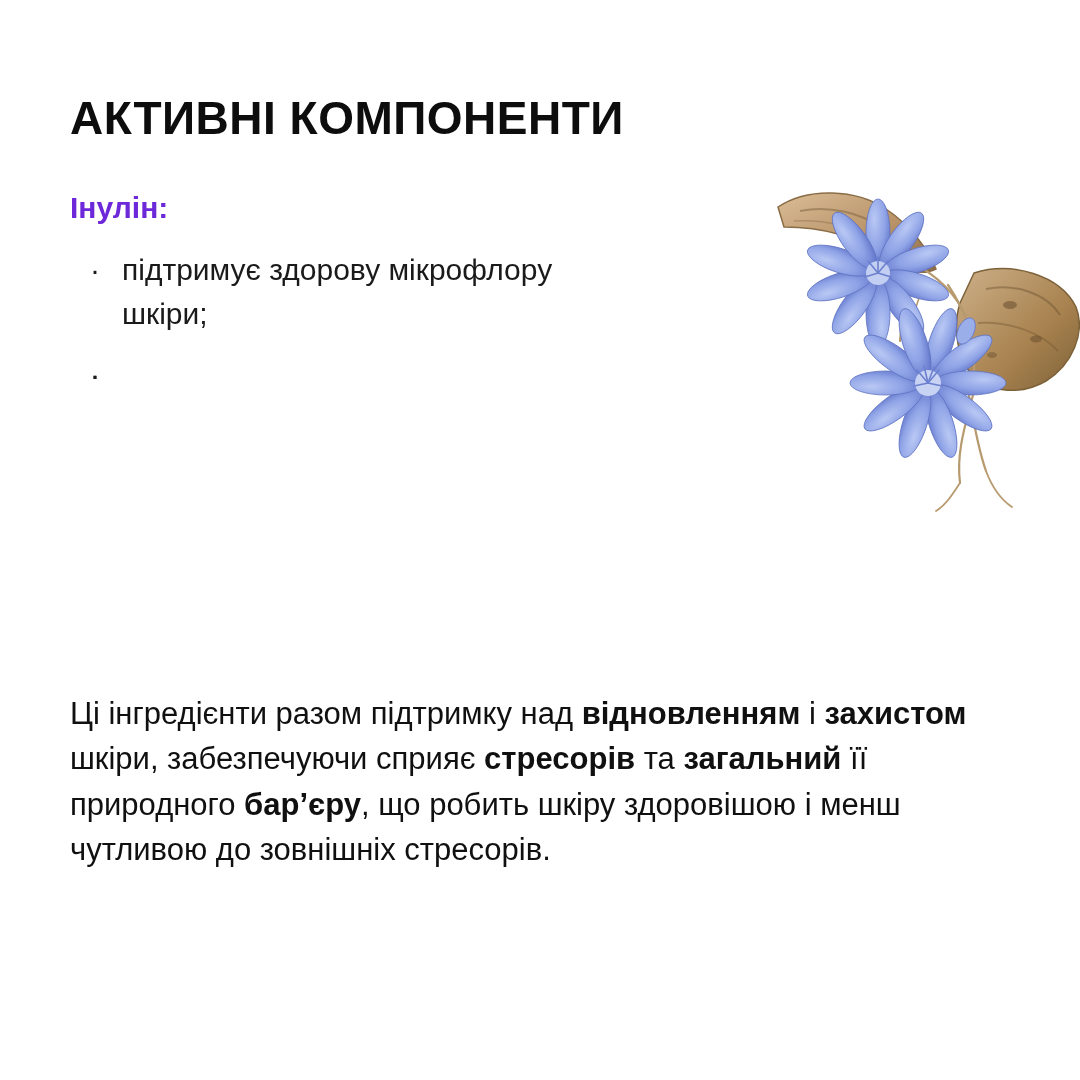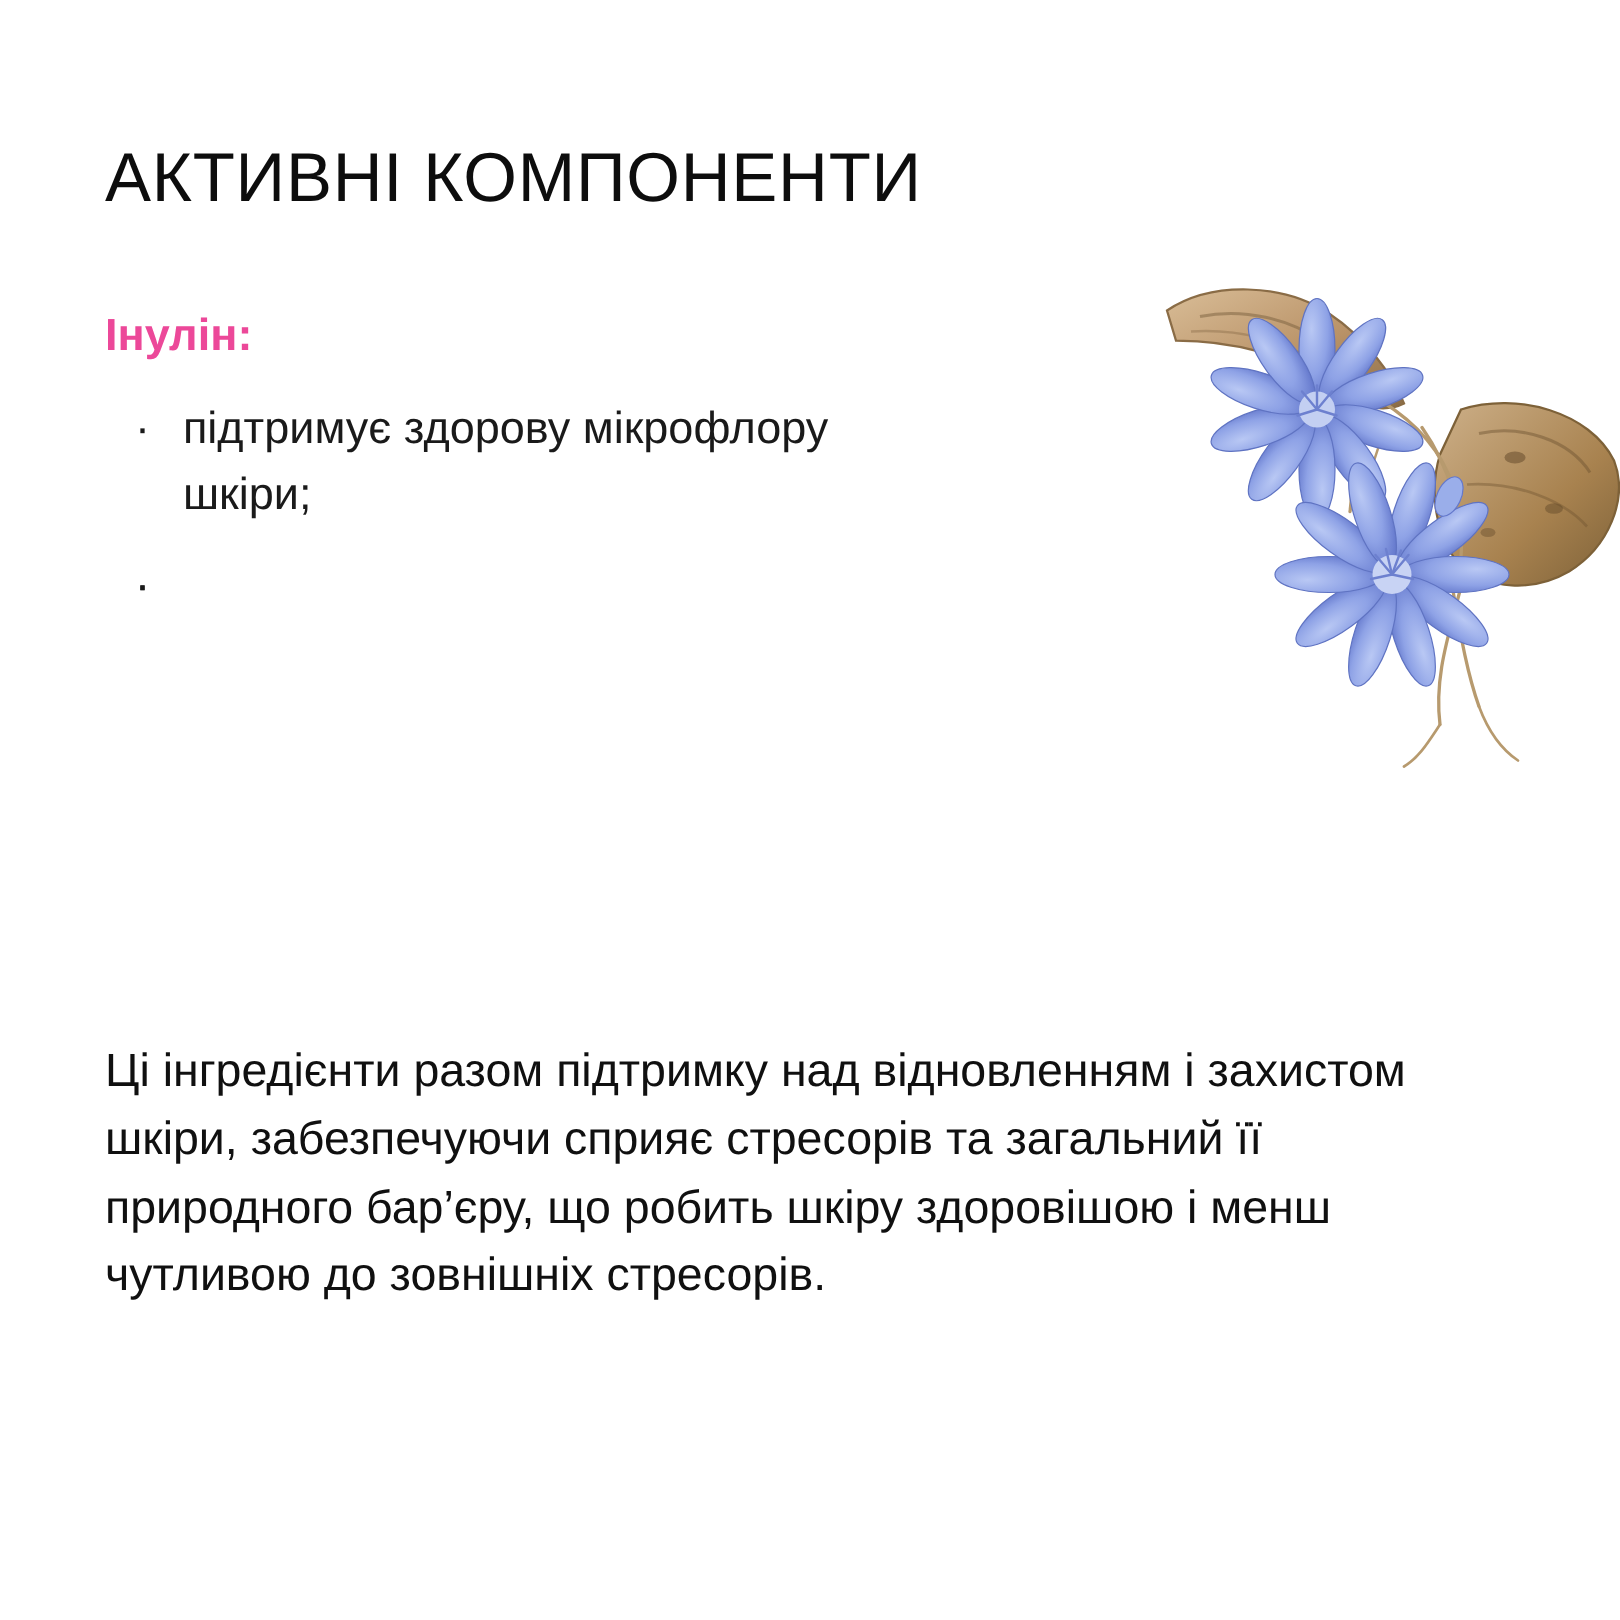--- a/index.html
+++ b/index.html
@@ -18,39 +18,39 @@
     background: #ffffff;
     overflow: hidden;
   }
 
   
   .title {
     position: absolute;
     left: 70px;
     top: 62px;
     font-size: 46px;
-    font-weight: 400;
+    font-weight: 700;
     letter-spacing: 0.5px;
     color: #0d0d0d;
     text-transform: uppercase;
     line-height: 1.1;
   }
 
   
   .ingredient-block {
     position: absolute;
     left: 70px;
     top: 190px;
     width: 560px;
   }
   .ingredient-name {
     font-size: 30px;
     font-weight: 700;
-    color: #ec4899;
-    margin: 16px 0 22px 0;
+    color: #6d28d9;
+    margin: 0 0 22px 0;
     line-height: 1.2;
   }
   .bullet-list {
     list-style: none;
     margin: 0;
     padding: 0;
   }
   .bullet-item {
     position: relative;
     font-size: 30px;
@@ -89,21 +89,21 @@
     position: absolute;
     left: 70px;
     top: 660px;
     width: 930px;
     font-size: 31px;
     line-height: 1.46;
     color: #101010;
     font-weight: 400;
   }
   .summary b {
-    font-weight: 400;
+    font-weight: 700;
   }
 </style>
 </head>
 <body>
 
 <div class="page">
 
   <h1 class="title">АКТИВНІ КОМПОНЕНТИ</h1>
 
   <div class="ingredient-block">

